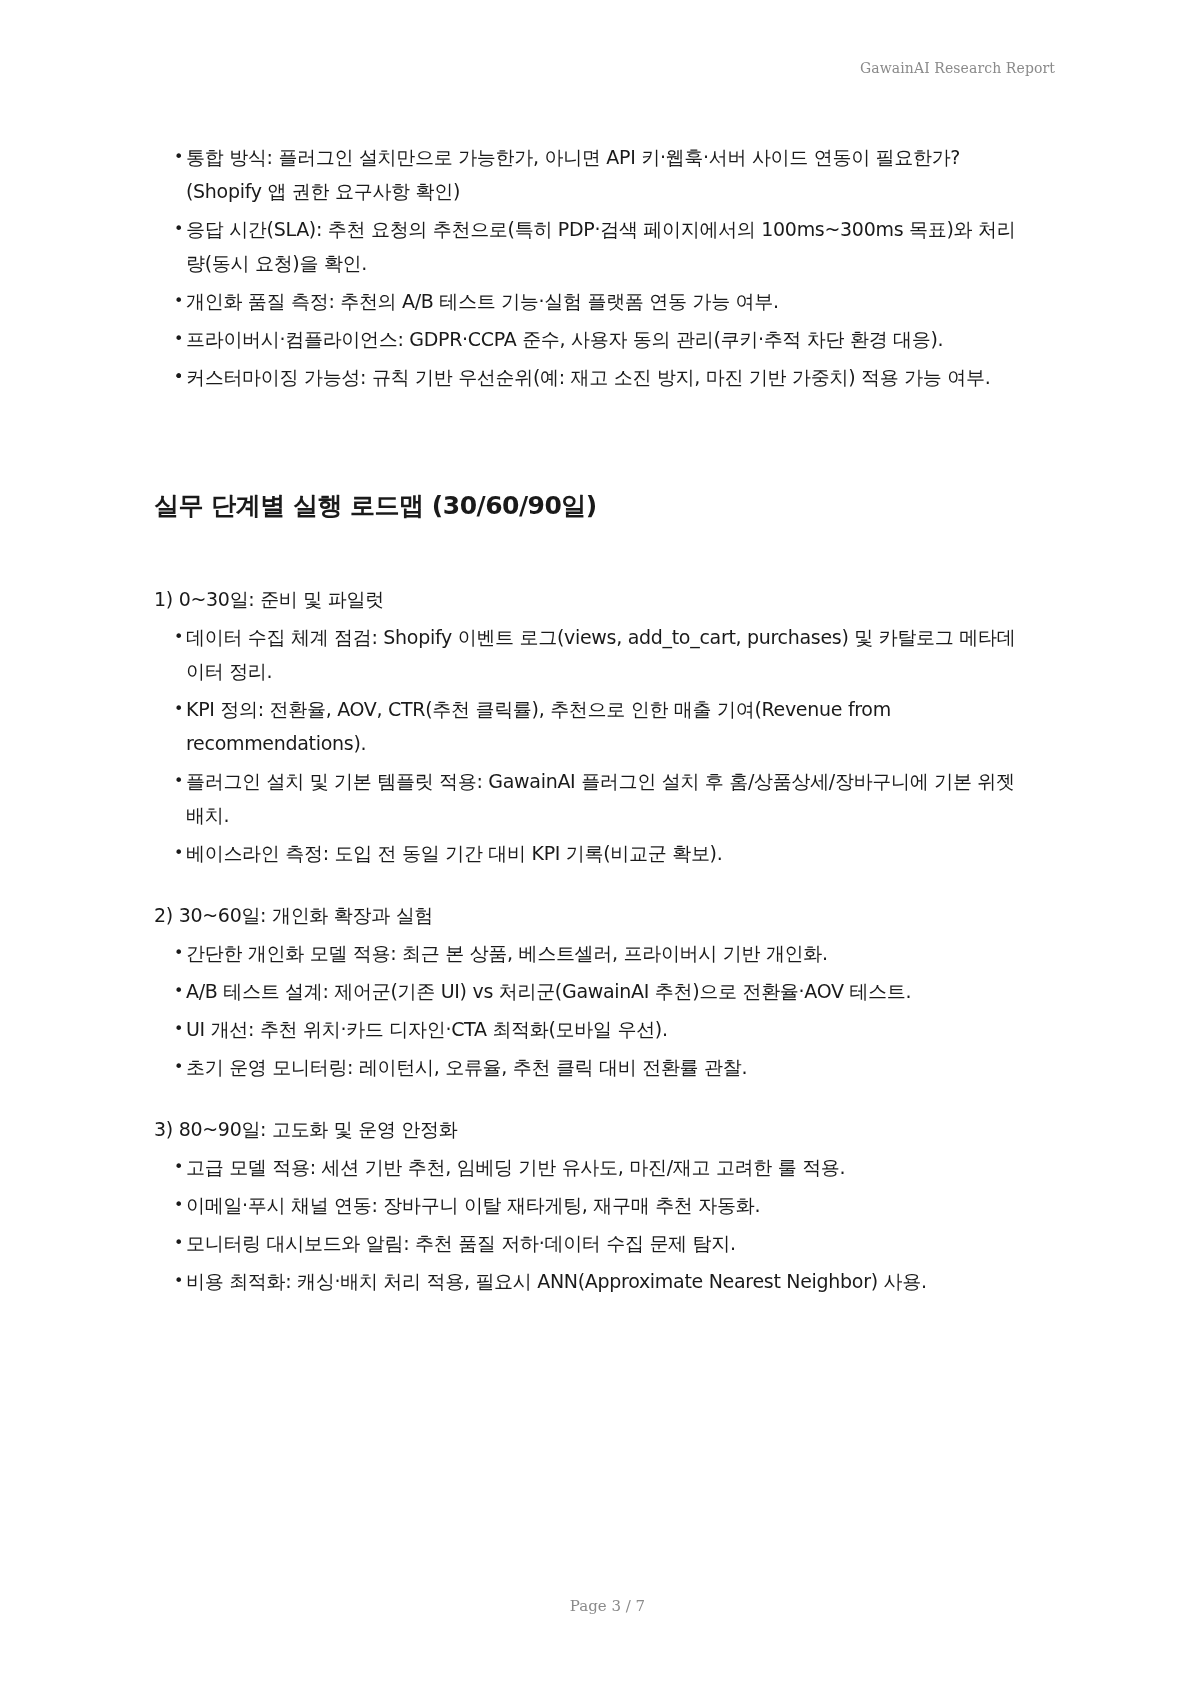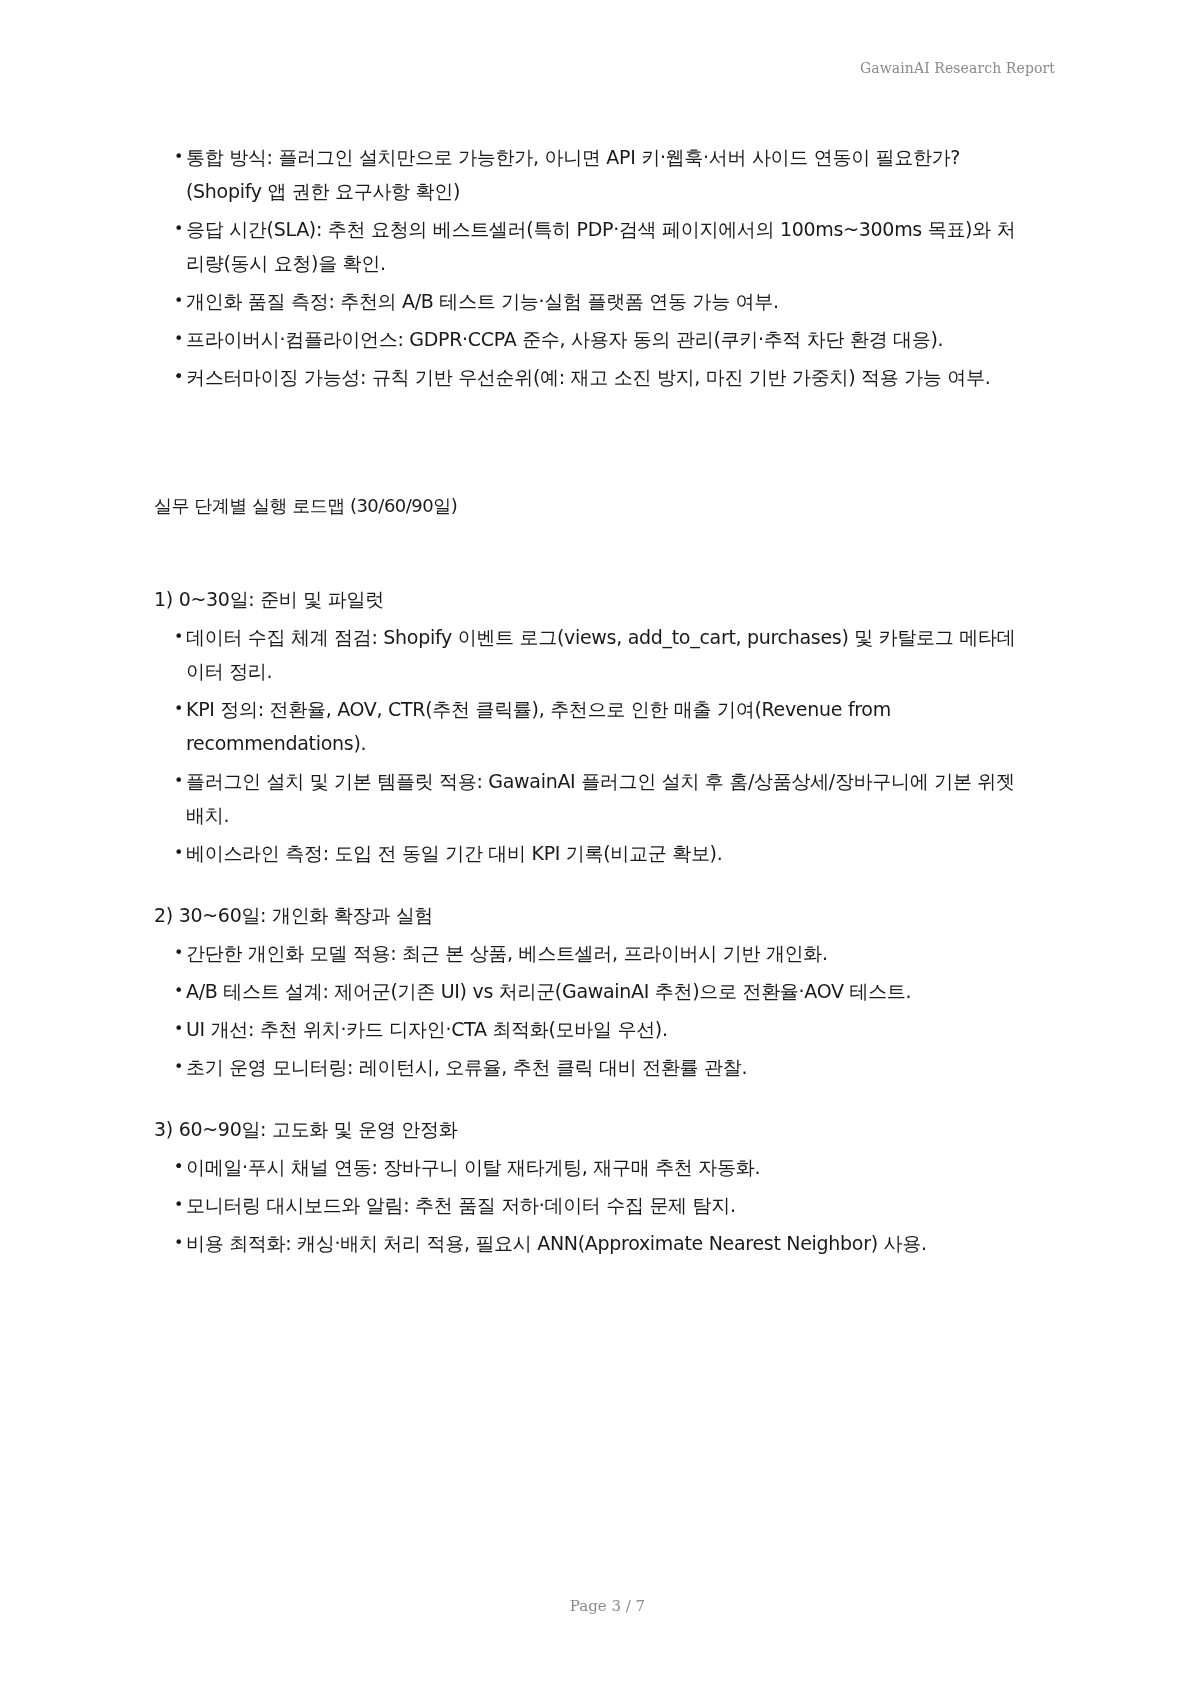--- a/index.html
+++ b/index.html
@@ -43,22 +43,22 @@
       margin: 0 0 4px 0;
       letter-spacing: -0.3px;
     }
     ul.bullets li .bullet {
       position: absolute;
       left: 20px;
       top: 0;
       font-size: 16px;
     }
     .section-title {
-      font-size: 18px;
-      font-weight: normal;
+      font-size: 25px;
+      font-weight: bold;
       margin: 92px 0 0 0;
       line-height: 40px;
       letter-spacing: -0.5px;
     }
     .phase {
       margin-top: 28px;
     }
     .phase.first {
       margin-top: 56px;
     }
@@ -84,21 +84,21 @@
   </style>
 </head>
 <body>
 
 <div class="running-header">GawainAI Research Report</div>
 
 <div class="content">
 
   <ul class="bullets">
     <li><span class="bullet">•</span><span>통합 방식: 플러그인 설치만으로 가능한가, 아니면 API 키·웹훅·서버 사이드 연동이 필요한가? (Shopify 앱 권한 요구사항 확인)</span></li>
-    <li><span class="bullet">•</span><span>응답 시간(SLA): 추천 요청의 베스트셀러(특히 PDP·검색 페이지에서의 100ms~300ms 목표)와 처리량(동시 요청)을 확인.</span></li>
+    <li><span class="bullet">•</span><span>응답 시간(SLA): 추천 요청의 추천으로(특히 PDP·검색 페이지에서의 100ms~300ms 목표)와 처리량(동시 요청)을 확인.</span></li>
     <li><span class="bullet">•</span><span>개인화 품질 측정: 추천의 A/B 테스트 기능·실험 플랫폼 연동 가능 여부.</span></li>
     <li><span class="bullet">•</span><span>프라이버시·컴플라이언스: GDPR·CCPA 준수, 사용자 동의 관리(쿠키·추적 차단 환경 대응).</span></li>
     <li><span class="bullet">•</span></li>
     <li><span class="bullet">•</span><span>커스터마이징 가능성: 규칙 기반 우선순위(예: 재고 소진 방지, 마진 기반 가중치) 적용 가능 여부.</span></li>
   </ul>
 
   <h2 class="section-title">실무 단계별 실행 로드맵 (30/60/90일)</h2>
 
   <div class="phase first">
     <div class="phase-title">1) 0~30일: 준비 및 파일럿</div>
@@ -114,23 +114,23 @@
     <div class="phase-title">2) 30~60일: 개인화 확장과 실험</div>
     <ul class="bullets">
       <li><span class="bullet">•</span><span>간단한 개인화 모델 적용: 최근 본 상품, 베스트셀러, 프라이버시 기반 개인화.</span></li>
       <li><span class="bullet">•</span><span>A/B 테스트 설계: 제어군(기존 UI) vs 처리군(GawainAI 추천)으로 전환율·AOV 테스트.</span></li>
       <li><span class="bullet">•</span><span>UI 개선: 추천 위치·카드 디자인·CTA 최적화(모바일 우선).</span></li>
       <li><span class="bullet">•</span><span>초기 운영 모니터링: 레이턴시, 오류율, 추천 클릭 대비 전환률 관찰.</span></li>
     </ul>
   </div>
 
   <div class="phase">
-    <div class="phase-title">3) 60~90일: 고도화 및 운영 안정화</div>
+    <div class="phase-title">3) 80~90일: 고도화 및 운영 안정화</div>
     <ul class="bullets">
-      <li><span class="bullet">•</span></li>
+      <li><span class="bullet">•</span><span>고급 모델 적용: 세션 기반 추천, 임베딩 기반 유사도, 마진/재고 고려한 룰 적용.</span></li>
       <li><span class="bullet">•</span><span>이메일·푸시 채널 연동: 장바구니 이탈 재타게팅, 재구매 추천 자동화.</span></li>
       <li><span class="bullet">•</span><span>모니터링 대시보드와 알림: 추천 품질 저하·데이터 수집 문제 탐지.</span></li>
       <li><span class="bullet">•</span><span>비용 최적화: 캐싱·배치 처리 적용, 필요시 ANN(Approximate Nearest Neighbor) 사용.</span></li>
     </ul>
   </div>
 
 </div>
 
 <div class="page-footer">Page 3 / 7</div>
 

